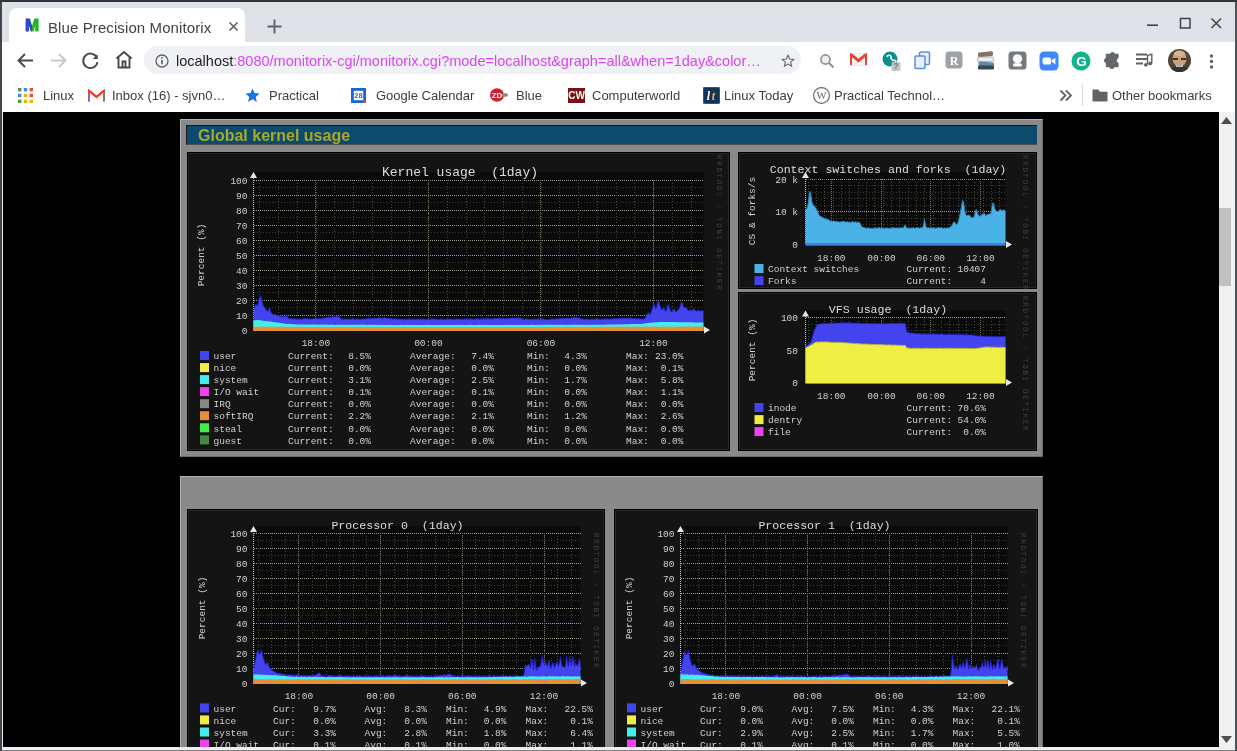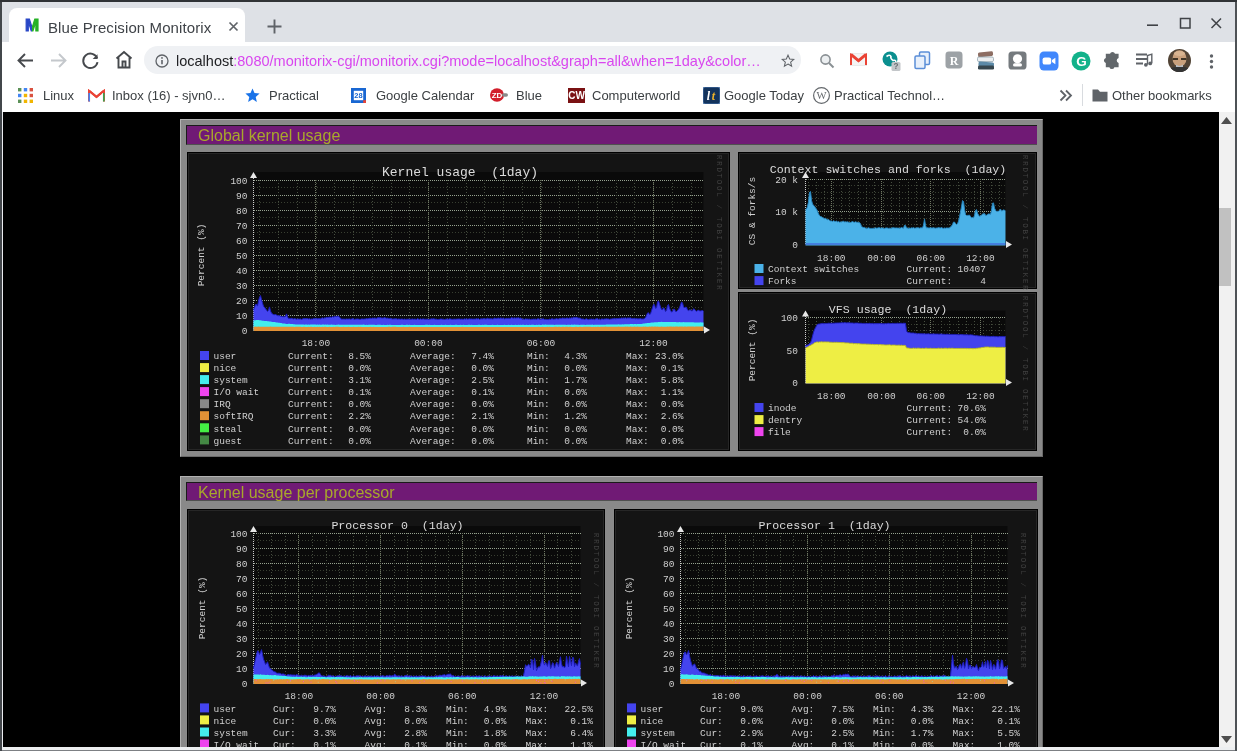--- a/index.html
+++ b/index.html
@@ -10,21 +10,21 @@
 #toolbar{position:absolute;left:0;top:42px;width:1237px;height:36px;background:#fff}
 #omni{position:absolute;left:144px;top:46px;width:657px;height:28px;background:#eff1f4;border-radius:14px}
 #url{position:absolute;left:176px;top:52.5px;font-size:14.5px;color:#202124;white-space:nowrap}
 #url .g{color:#d946ef}
 #bookbar{position:absolute;left:0;top:78px;width:1237px;height:34px;background:#fff}
 .bktext{position:absolute;top:88px;font-size:13px;color:#3c4043;white-space:nowrap}
 #page{position:absolute;left:0;top:112px;width:1237px;height:635px;background:#000;overflow:hidden}
 #sbar{position:absolute;left:1218.5px;top:0px;width:17px;height:635px;background:#f1f1f1}
 #sthumb{position:absolute;left:0.5px;top:96px;width:12px;height:78px;background:#c1c1c1}
 .sect{position:absolute;background:#898989;border-top:1px solid #b2b2b2;border-left:1px solid #b2b2b2;border-right:1px solid #6a6a6a;border-bottom:1px solid #6a6a6a}
-.shead{position:absolute;background:#701a75;color:#a8a82b;font-weight:normal;font-size:16px;font-family:"Liberation Sans",sans-serif;border-top:1px solid #1a1a1a;border-left:1px solid #1a1a1a;border-bottom:1px solid #505050}
+.shead{position:absolute;background:#0c4a6e;color:#a8a82b;font-weight:bold;font-size:16px;font-family:"Liberation Sans",sans-serif;border-top:1px solid #1a1a1a;border-left:1px solid #1a1a1a;border-bottom:1px solid #505050}
 .shead span{position:relative;top:1px;left:11px}
 .panel{position:absolute;background:#141414;border:1px solid #262626;outline:1px solid #000}
 #botstrip1{position:absolute;left:0;top:747px;width:1237px;height:3px;background:#edeff1}
 #botstrip2{position:absolute;left:0;top:750px;width:1237px;height:1px;background:#7d8084}
 #lborder{position:absolute;left:0;top:0;width:2px;height:751px;background:#43474b}
 #rborder{position:absolute;left:1235.4px;top:0;width:1.6px;height:751px;background:#4e5256}
 #tborder{position:absolute;left:0;top:0;width:1237px;height:1.5px;background:#303336}
 </style></head>
 <body>
 <div id="win">
@@ -196,21 +196,21 @@
   <svg class="abs" style="left:568px;top:88px" width="17" height="15" viewBox="0 0 17 15">
     <rect width="17" height="15" fill="#7a1113"></rect>
     <text x="8.5" y="11.4" font-size="10px" font-family="Liberation Sans" font-weight="bold" fill="#fff" text-anchor="middle">CW</text>
   </svg>
   <div class="bktext" style="left:592px">Computerworld</div>
   <svg class="abs" style="left:703px;top:87px" width="17" height="17" viewBox="0 0 17 17">
     <rect width="17" height="17" rx="2" fill="#13335c" stroke="#4a76ad" stroke-width="1"></rect>
     <text x="5.5" y="13" font-size="12px" font-family="Liberation Serif" font-weight="bold" font-style="italic" fill="#fff" text-anchor="middle">l</text>
     <text x="10.5" y="13" font-size="12px" font-family="Liberation Serif" font-weight="bold" font-style="italic" fill="#f0b428" text-anchor="middle">t</text>
   </svg>
-  <div class="bktext" style="left:724px">Google Today</div>
+  <div class="bktext" style="left:724px">Linux Today</div>
   <svg class="abs" style="left:813px;top:87px" width="17" height="17" viewBox="0 0 20 20">
     <circle cx="10" cy="10" r="9.3" fill="#fff" stroke="#64686c" stroke-width="1.4"></circle>
     <text x="10" y="14.4" font-size="12.5px" font-family="Liberation Serif" fill="#64686c" text-anchor="middle">W</text>
   </svg>
   <div class="bktext" style="left:834px">Practical Technol…</div>
   <svg class="abs" style="left:1059px;top:89px" width="14" height="13" viewBox="0 0 14 13">
     <path d="M1.5,1.5 L6.5,6.5 L1.5,11.5 M7,1.5 L12,6.5 L7,11.5" stroke="#5f6368" stroke-width="1.8" fill="none"></path>
   </svg>
   <div class="abs" style="left:1082px;top:84px;width:1px;height:22px;background:#d8dbdf"></div>
   <svg class="abs" style="left:1092px;top:89px" width="16" height="13" viewBox="0 0 16 13">
@@ -218,21 +218,20 @@
   </svg>
   <div class="bktext" style="left:1112px">Other bookmarks</div>
 
   <div id="page">
     <div class="sect" style="left:180px;top:7px;width:862.5px;height:337.5px"></div>
     <div class="shead" style="left:186px;top:13.2px;width:850.5px;height:19.6px;line-height:17px"><span>Global kernel usage</span></div>
     <div class="panel" style="left:187.5px;top:40.5px;width:541px;height:297px"></div>
     <div class="panel" style="left:739px;top:40.5px;width:297px;height:135px"></div>
     <div class="panel" style="left:739px;top:180.5px;width:297px;height:157px"></div>
     <div class="sect" style="left:180px;top:364px;width:862.5px;height:280px"></div>
-    <div class="shead" style="left:186px;top:369.8px;width:850.5px;height:19.6px;line-height:17px"><span>Kernel usage per processor</span></div>
     <div class="panel" style="left:187.5px;top:397.5px;width:416.5px;height:241px"></div>
     <div class="panel" style="left:614.5px;top:397.5px;width:422px;height:241px"></div>
     <div id="graphwrap" style="position:absolute;left:0;top:-112px;width:1237px;height:751px">
     <svg style="position:absolute;left:0px;top:0px" width="1237" height="751" viewBox="0 0 1237 751">
           <rect x="253.5" y="172" width="450.0" height="158" fill="#0a0a0a"></rect>
 <line x1="253.5" y1="180.5" x2="703.5" y2="180.5" stroke="#95a18f" stroke-width="1" stroke-dasharray="1 1" opacity="1.0" shape-rendering="crispEdges"></line>
 <line x1="253.5" y1="187.5" x2="703.5" y2="187.5" stroke="#383e31" stroke-width="1" stroke-dasharray="1 2" opacity="1.0" shape-rendering="crispEdges"></line>
 <line x1="253.5" y1="195.5" x2="703.5" y2="195.5" stroke="#95a18f" stroke-width="1" stroke-dasharray="1 1" opacity="1.0" shape-rendering="crispEdges"></line>
 <line x1="253.5" y1="202.5" x2="703.5" y2="202.5" stroke="#383e31" stroke-width="1" stroke-dasharray="1 2" opacity="1.0" shape-rendering="crispEdges"></line>
 <line x1="253.5" y1="210.5" x2="703.5" y2="210.5" stroke="#95a18f" stroke-width="1" stroke-dasharray="1 1" opacity="1.0" shape-rendering="crispEdges"></line>

